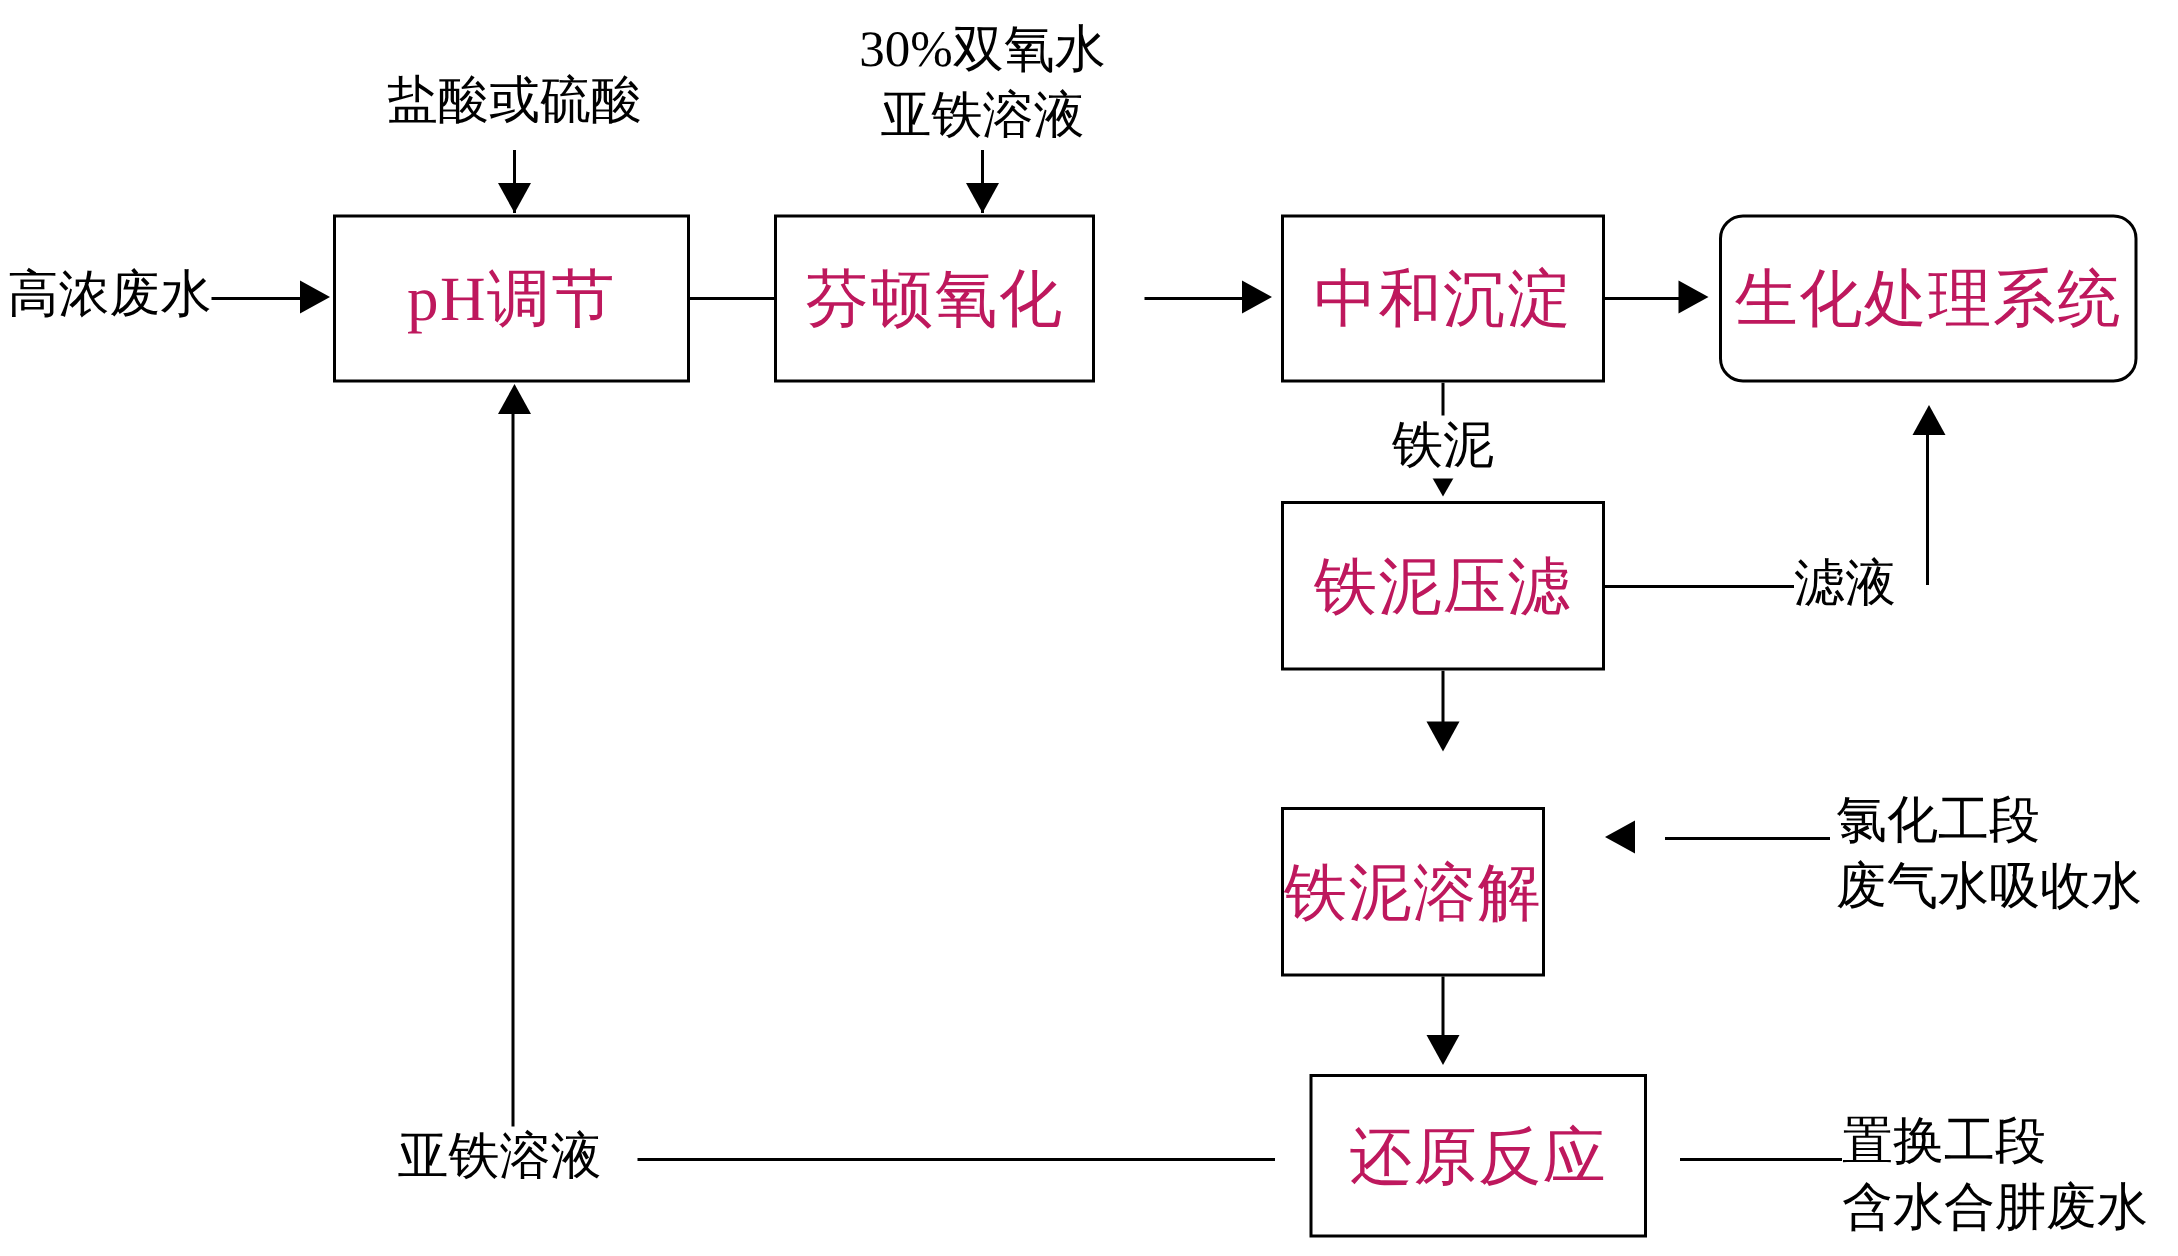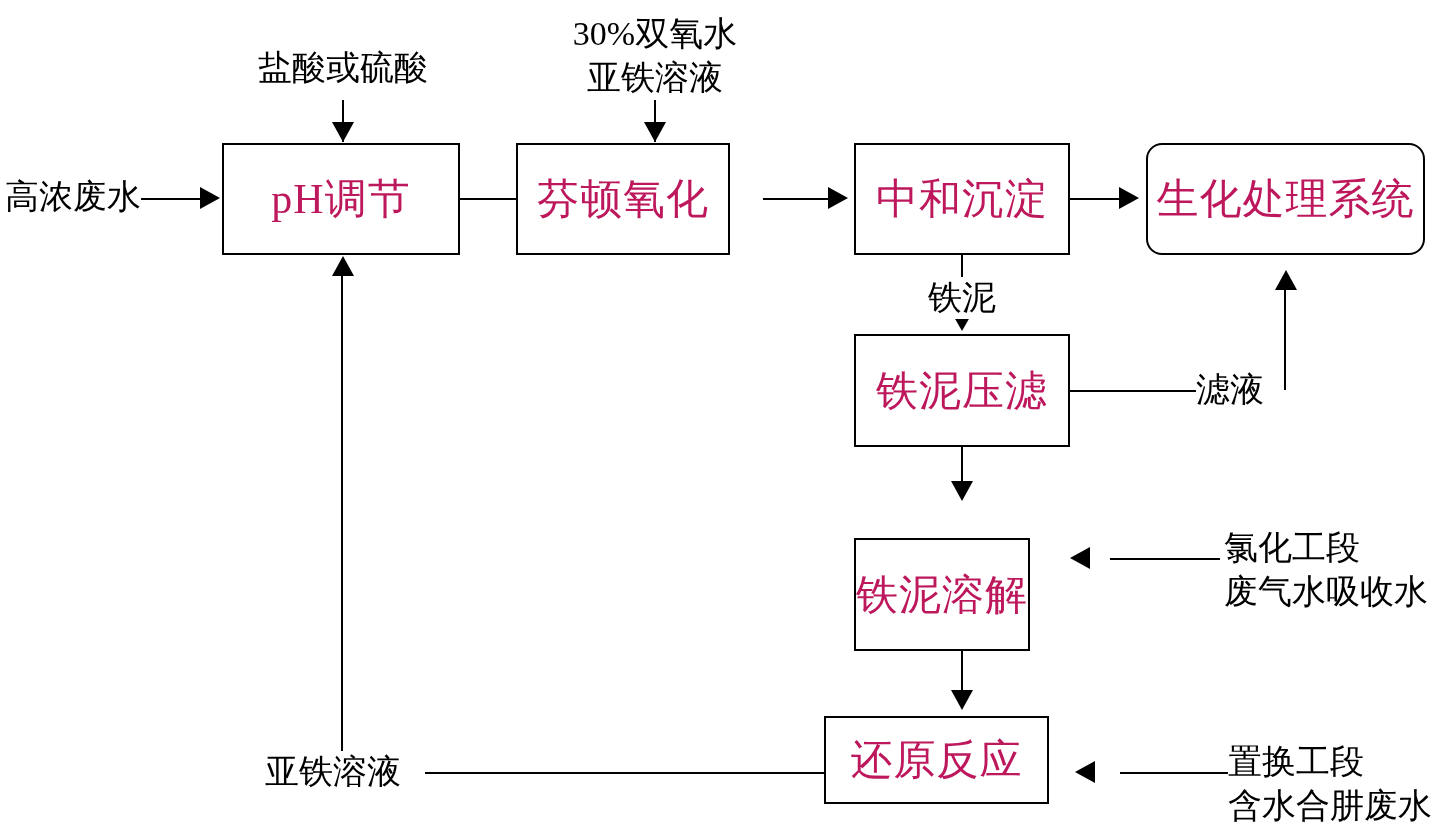--- a/index.html
+++ b/index.html
@@ -141,21 +141,21 @@
   <div class="label two" style="left:1224px; top:526px;">
     <div>氯化工段</div>
     <div>废气水吸收水</div>
   </div>
   <div class="hline" style="left:1110px; top:558px; width:110px;"></div>
   <div class="arrow left" style="left:1070px; top:547px;"></div>
 
   <div class="vline" style="left:961px; top:615px; height:78px;"></div>
   <div class="arrow down" style="left:951px; top:690px;"></div>
 
-  <div class="node" style="left:824px; top:716px; width:225px; height:88px;">还原反应</div>
+  <div class="node" style="left:873px; top:716px; width:225px; height:109px;">还原反应</div>
 
   <div class="label two" style="left:1228px; top:740px;">
     <div>置换工段</div>
     <div>含水合肼废水</div>
   </div>
   <div class="hline" style="left:1120px; top:772px; width:110px;"></div>
   <div class="arrow left" style="left:1075px; top:761px;"></div>
 
   <div class="hline" style="left:425px; top:772px; width:425px;"></div>
   <div class="label" style="left:265px; top:751px;">亚铁溶液</div>

